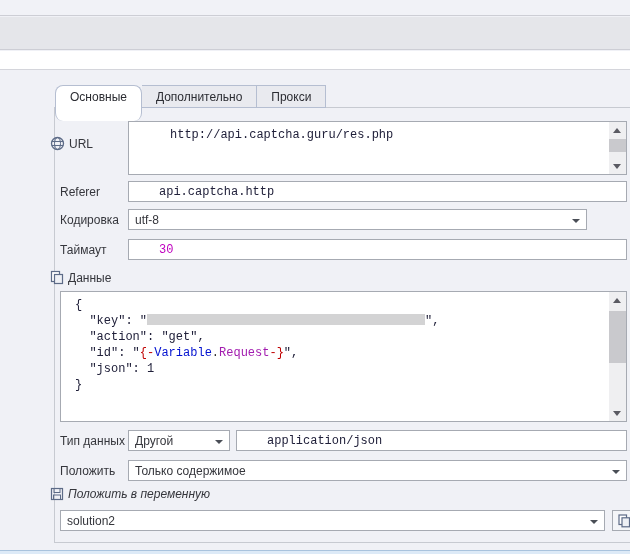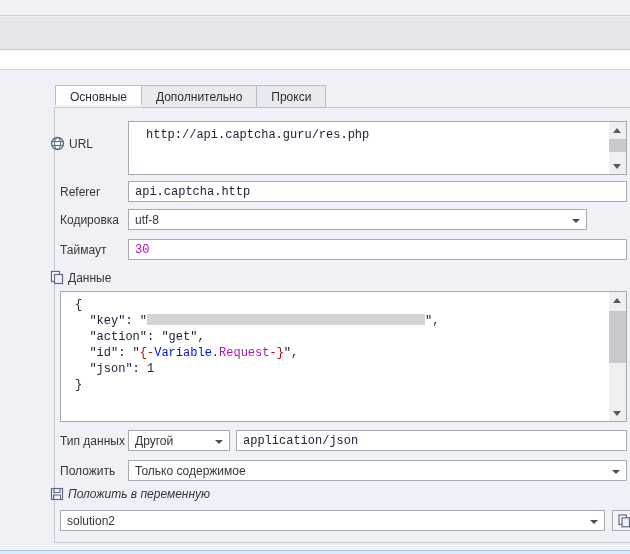--- a/index.html
+++ b/index.html
@@ -11,27 +11,27 @@
   .bar-top     { position:absolute; left:0; top:0; width:630px; height:16px; background:#f1f2f7; border-bottom:1px solid #cdced5; }
   .bar-toolbar { position:absolute; left:0; top:17px; width:630px; height:33px; background:#e5e6ea; border-bottom:1px solid #cdced5; }
   .bar-white   { position:absolute; left:0; top:51px; width:630px; height:19px; background:#ffffff; border-bottom:1px solid #d4d5db; }
   .bottom-strip{ position:absolute; left:0; top:550px; width:630px; height:4px; background:#ddeaf7; border-top:1px solid #a9c3dd; }
 
   
   .groupbox { position:absolute; left:54px; top:107px; width:600px; height:436px; border:1px solid #c7cad1; }
   .tabs { position:absolute; left:55px; top:85px; display:flex; z-index:3; }
   .tab { height:23px; line-height:22px; padding:0 14px; background:#e9eaef; border:1px solid #b5bed1; border-left:none; color:#2b2c32; cursor:default; }
   .tab:first-child { border-left:1px solid #b5bed1; }
-  .tab.active { background:#ffffff; height:20px; border-bottom:none; }
+  .tab.active { background:#ffffff; height:36px; border-bottom:none;border-radius:8px; }
 
   
   .row-label { position:absolute; left:60px; color:#35363c; white-space:nowrap; }
   .icon-label { position:absolute; left:50px; display:flex; align-items:center; gap:4px; white-space:nowrap; }
   .tbox { position:absolute; background:#ffffff; border:1px solid #a6aab2; overflow:hidden; }
-  .mono { font-family:"Liberation Mono","DejaVu Sans Mono",monospace; font-size:12px; color:#20203a; }
+  .mono { font-family:"Liberation Mono","DejaVu Sans Mono",monospace; font-size:12px; color:#20203a;margin-left:24px; }
   .tbox .val { padding:3px 6px 0 6px; white-space:nowrap; }
   .select { position:absolute; background:#ffffff; border:1px solid #a6aab2; overflow:hidden; }
   .select .val { padding:3px 6px 0 6px; white-space:nowrap; }
   .dd-arrow { position:absolute; right:6px; top:9px; width:0; height:0; border-left:4px solid transparent; border-right:4px solid transparent; border-top:4px solid #4a4e56; }
 
   
   .sb-v { position:absolute; top:0; right:0; bottom:0; width:17px; background:#efeff1; }
   .sb-btn { position:absolute; left:0; width:17px; height:16px; }
   .sb-btn.up { top:0; } .sb-btn.down { bottom:0; }
   .tri-up   { position:absolute; left:4px; top:6px; width:0; height:0; border-left:4px solid transparent; border-right:4px solid transparent; border-bottom:5px solid #5a5a62; }

